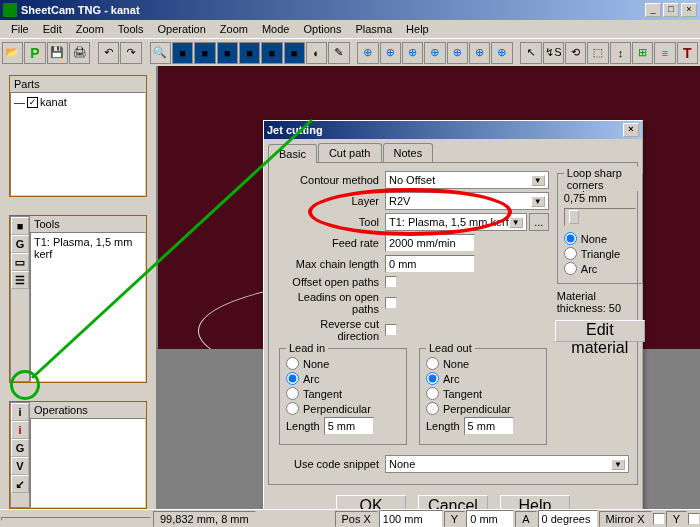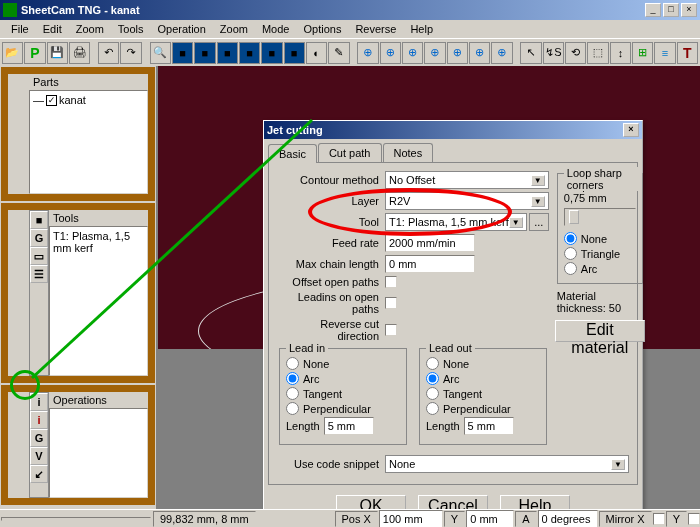--- a/index.html
+++ b/index.html
@@ -17,21 +17,21 @@
   
   
   .toolbar { height: 28px; background: #d4d0c8; border-top: 1px solid #fff; display: flex; align-items: center; padding: 2px; gap: 1px; }
   .tbtn { width: 22px; height: 22px; border: 1px solid #888; background: #d4d0c8; display: inline-flex; align-items: center; justify-content: center; font-size: 11px; }
   .tbtn.green { color: #0a0; font-weight: bold; font-size: 14px; }
   .tsep { width: 6px; }
   
   
   .workspace { position: absolute; top: 66px; left: 0; right: 0; bottom: 18px; display: flex; background: #808080; }
   .leftcol { width: 158px; background: #d4d0c8; display: flex; flex-direction: column; border-right: 2px solid #808080; }
-  .panel { border: 7px solid #a16207; background: #d4d0c8; margin: 1px; padding-left: 21px; }
+  .panel { border: 1px solid #a16207; background: #d4d0c8; margin: 9px; }
   .panel-title { font-size: 11px; padding: 2px 4px; background: #d4d0c8; }
   .panel-body { background: #fff; border: 1px inset #d4d0c8; min-height: 20px; padding: 2px; }
   .treeitem { display: flex; align-items: center; gap: 2px; padding: 1px; font-size: 11px; }
   .treeitem .chk { width: 11px; height: 11px; border: 1px solid #000; display: inline-flex; align-items: center; justify-content: center; font-size: 9px; }
   
   .tools-panel .panel-body { height: 150px; }
   .ops-panel .panel-body { height: 90px; }
   .parts-panel .panel-body { height: 104px; }
   
   .vtb { width: 20px; background: #d4d0c8; border: 1px solid #888; display: flex; flex-direction: column; }
@@ -84,21 +84,21 @@
 
 <div class="menubar">
   <span>File</span>
   <span>Edit</span>
   <span>Zoom</span>
   <span>Tools</span>
   <span>Operation</span>
   <span>Zoom</span>
   <span>Mode</span>
   <span>Options</span>
-  <span>Reverse</span>
+  <span>Plasma</span>
   <span>Help</span>
 </div>
 
 <div class="toolbar">
   <div class="tbtn">📂</div>
   <div class="tbtn green">P</div>
   <div class="tbtn">💾</div>
   <div class="tbtn">🖨</div>
   <div class="tsep"></div>
   <div class="tbtn">↶</div>

